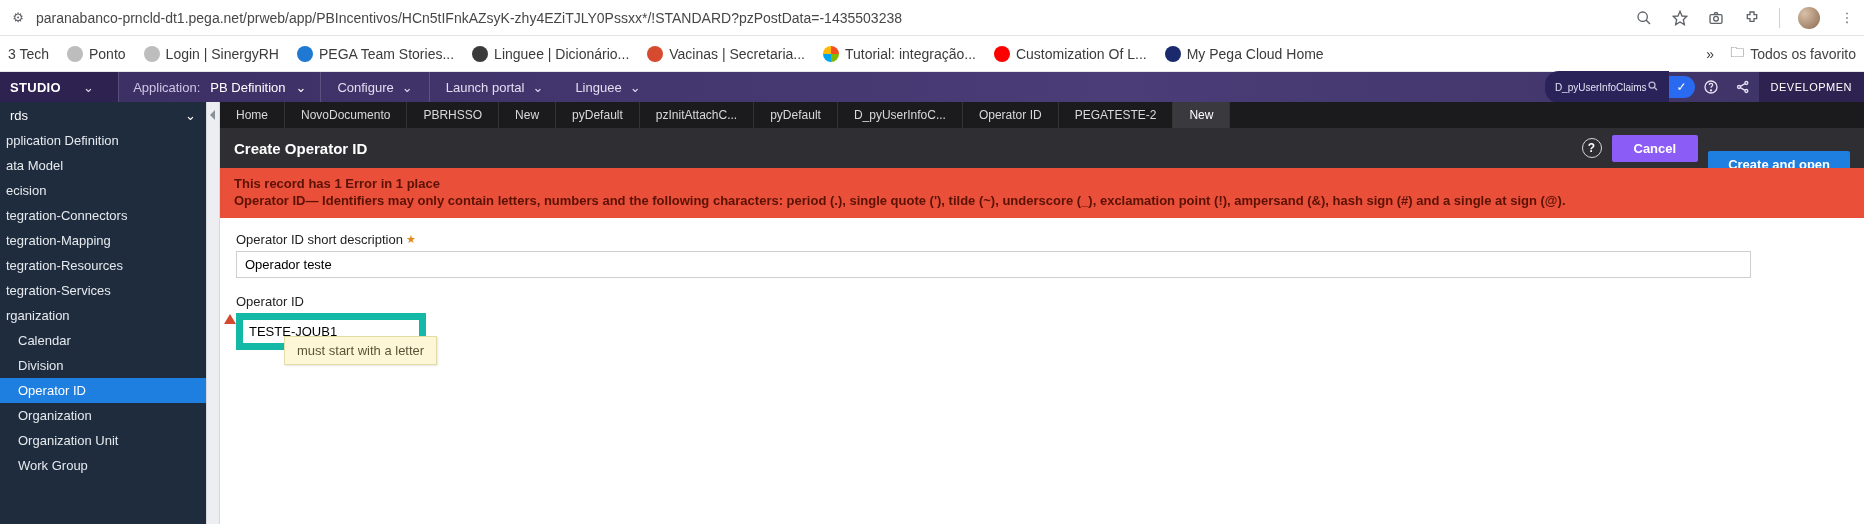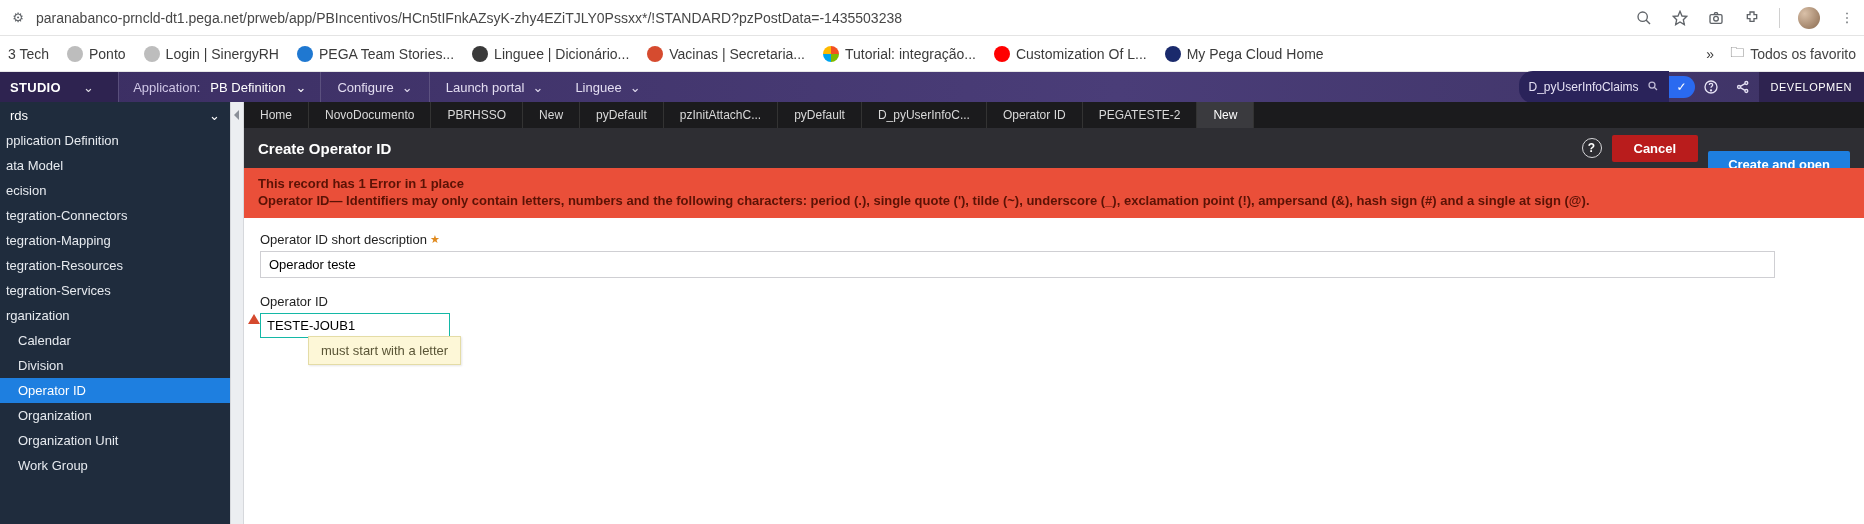--- a/index.html
+++ b/index.html
@@ -30,59 +30,59 @@
   
   .pega-top { height: 30px; background: linear-gradient(90deg,#3b2e62,#4a3d78 60%,#3e3365); display:flex; align-items:center; color:#fff; font-size:13px; }
   .studio-seg { padding:0 24px 0 10px; background:#2e2350; height:100%; display:flex; align-items:center; gap:22px; font-weight:bold; letter-spacing:.3px;}
   .studio-seg .chev { font-weight:normal; opacity:.85; }
   .top-sep { width:1px; height:100%; background:rgba(255,255,255,.15);}
   .app-group { display:flex; align-items:center; gap:10px; padding:0 14px;}
   .app-label { color:#cfc6e6;text-align:center; }
   .app-name { color:#fff; }
   .top-menu { padding:0 16px; display:flex; align-items:center; gap:8px; color:#e3ddf1;}
   .top-right { margin-left:auto; display:flex; align-items:center; height:100%; }
-  .search-pill { background:#2a235a; border-radius:14px 0 0 14px; height:22px; display:flex; align-items:center; padding:16px 10px; gap:8px; font-size:12px; color:#e5e1f4;}
+  .search-pill { background:#2a235a; border-radius:14px 0 0 14px; height:22px; display:flex; align-items:center; padding:16px 10px; font-size:10px; color:#e5e1f4;}
   .search-pill .mag { opacity:.8;}
   .check-badge { width:26px;height:22px;background:#2a6af0;border-radius:0 14px 14px 0;display:flex;align-items:center;justify-content:center;color:#fff;font-size:12px;}
   .top-icon { width:32px; height:100%; display:flex;align-items:center;justify-content:center;color:#e5e1f4;}
   .dev-seg { background:#2e2350; padding:0 12px; height:100%; display:flex; align-items:center; font-size:11px; letter-spacing:.5px;}
 
   
   .pega-body { display:flex; height: calc(524px - 36px - 36px - 30px); }
 
-  .sidebar { width:230px; background:#1f2c3d; color:#e6eaef; font-size:13px; display:flex; flex-direction:column; }
+  .sidebar { width:206px; background:#1f2c3d; color:#e6eaef; font-size:13px; display:flex; flex-direction:column; }
   .sidebar-hdr { height:26px; display:flex; align-items:center; padding:0 10px; color:#fff; justify-content:space-between;}
   .side-item { padding:5px 10px 5px 6px; color:#e6eaef; white-space:nowrap;}
   .side-sub { padding:5px 10px 5px 18px; color:#e6eaef;}
   .side-sub.active { background:#1e7fe0; color:#fff;}
 
   .splitter { width:14px; background:#eceef1; border-left:1px solid #d6d8dc; border-right:1px solid #d6d8dc; position:relative;}
   .splitter::before { content:''; position:absolute; left:3px; top:8px; width:0;height:0;border-top:5px solid transparent;border-bottom:5px solid transparent;border-right:5px solid #8a8f98;}
 
   .main { flex:1; display:flex; flex-direction:column; background:#fff; min-width:0;}
   .tabstrip { height:26px; background:#1b1b1d; display:flex; align-items:stretch; font-size:12px; color:#d9d9d9; }
   .tab { padding:0 16px; display:flex; align-items:center; border-right:1px solid #333; white-space:nowrap;}
   .tab.active { background:#3a3a3e; color:#fff;}
 
   .ruleform-hdr { background:#2e2e33; color:#fff; height:40px; display:flex; align-items:center; padding:0 14px; font-size:15px; font-weight:600;}
   .ruleform-hdr .right { margin-left:auto; display:flex; align-items:center; gap:10px;}
   .help-circ { width:20px;height:20px;border:1.5px solid #d7d7da;border-radius:50%;display:flex;align-items:center;justify-content:center;font-size:12px;}
-  .btn-cancel { background:#b91c1c; color:#fff; padding:6px 22px; border-radius:2px; font-size:13px;}
+  .btn-cancel { background:#8b5cf6; color:#fff; padding:6px 22px; border-radius:2px; font-size:13px;}
   .btn-primary { background:#1e7fe0; color:#fff; padding:6px 20px; border-radius:2px; font-size:13px; font-weight:600;margin-top:32px;}
 
   .error-banner { background:#ea4f39; color:#5b1205; padding:8px 14px 10px; font-size:13px; }
   .error-banner .line1 { color:#5b1205; font-weight:600; margin-bottom:2px;}
   .error-banner .line2 { color:#5b1205; font-weight:600; }
 
   .form-area { padding:14px 16px; background:#fff;}
   .fld-label { font-size:13px; color:#222; margin-bottom:4px; display:flex; align-items:center; gap:3px;}
   .req-star { color:#e08a1e; font-size:11px;}
   .fld-input-wide { width:1515px; max-width:100%; border:1px solid #cfcfd3; padding:5px 8px; font-size:13px; }
   .fld-block { margin-bottom:16px; position:relative;}
-  .fld-input-narrow { width:190px; border:1px solid #14b8a6; padding:4px 6px; font-size:13px;}
+  .fld-input-narrow { width:190px; border:7px solid #14b8a6; padding:4px 6px; font-size:13px;}
   .err-tri { position:absolute; left:-12px; top:20px; width:0;height:0;border-left:6px solid transparent;border-right:6px solid transparent;border-bottom:10px solid #d54a2e;}
   .tooltip-err { position:absolute; left:48px; top:42px; background:#fdf7d7; border:1px solid #e4dca6; padding:6px 12px; font-size:13px; color:#5a5536; box-shadow:1px 1px 2px rgba(0,0,0,.1);}
 </style>
 </head>
 <body>
 
 <div class="browser-bar">
   <span class="site-icon">⚙</span>
   <span class="url">paranabanco-prncld-dt1.pega.net/prweb/app/PBIncentivos/HCn5tIFnkAZsyK-zhy4EZiTJLY0Pssxx*/!STANDARD?pzPostData=-1435503238</span>
   <div class="chrome-icons">

